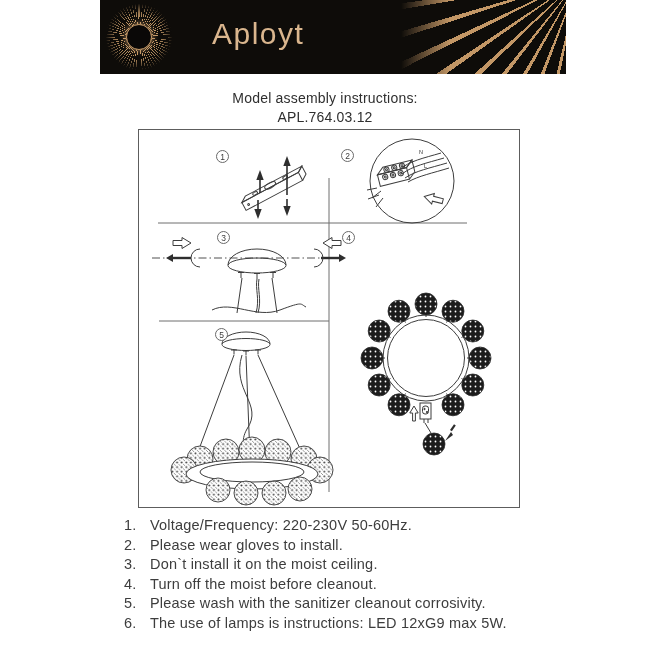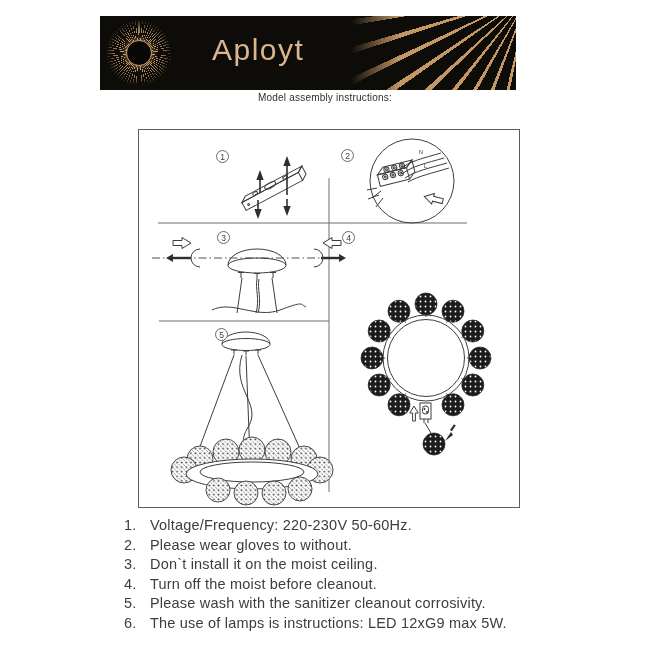--- a/index.html
+++ b/index.html
@@ -1,32 +1,32 @@
 <!DOCTYPE html>
 <html><head>
 <meta charset="utf-8">
 <style>
   html,body{margin:0;padding:0;background:#fff;}
   .page{position:relative;width:650px;height:650px;background:#ffffff;overflow:hidden;
         font-family:"Liberation Sans",sans-serif;}
   
-  .banner{position:absolute;left:100px;top:16px;width:416px;height:74px;background:#0e0c09;overflow:hidden;}
+  .banner{position:absolute;left:100px;top:0;width:466px;height:74px;background:#0e0c09;overflow:hidden;}
   .sunburst{position:absolute;left:6px;top:4px;width:66px;height:66px;border-radius:50%;
     background:
       radial-gradient(circle, rgba(14,12,9,0) 0 36%, rgba(14,12,9,.25) 52%, #0e0c09 72%),
       repeating-conic-gradient(#c59a68 0deg 1.4deg, rgba(14,12,9,0) 1.4deg 5.6deg);}
   .sunburst::after{content:"";position:absolute;left:50%;top:50%;width:24px;height:24px;margin:-13px 0 0 -13px;
     border-radius:50%;background:#0a0807;border:1.5px solid #c59a68;box-shadow:0 0 7px rgba(197,154,104,.85);}
   .brand{position:absolute;left:112px;top:17px;font-size:30px;letter-spacing:1.5px;color:#dab68e;font-weight:400;}
   .rays{position:absolute;right:0;top:0;width:165px;height:100%;
     background:repeating-conic-gradient(from 140deg at 108% -28%, #c39766 0deg 1.9deg, rgba(14,12,9,0) 1.9deg 8.6deg);
     -webkit-mask:linear-gradient(to left,#000 70%,transparent);mask:linear-gradient(to left,#000 70%,transparent);}
   
   .titleblock{position:absolute;left:0;top:89px;width:650px;text-align:center;color:#2f2f2f;
-    font-size:10px;line-height:18.5px;letter-spacing:.2px;}
+    font-size:14px;line-height:18.5px;letter-spacing:.2px;}
   
   .diagram{position:absolute;left:138px;top:129px;width:382px;height:379px;}
   .diagram svg{display:block;}
   .stepnum{position:absolute;width:13px;height:13px;border:1px solid #6a6a6a;border-radius:50%;
     font-size:8.5px;line-height:13px;text-align:center;color:#3c3c3c;background:#fff;box-sizing:border-box;}
   
   .instructions{position:absolute;left:124px;top:516px;width:430px;color:#3d3d3d;font-size:14.5px;letter-spacing:.2px;}
   .instr-row{display:flex;line-height:19.5px;}
   .instr-num{width:26px;flex:0 0 26px;}
   .instr-text{flex:1;}
@@ -37,20 +37,21 @@
 <div class="page">
 
   <div class="banner">
     <div class="sunburst"></div>
     <div class="brand">Aployt</div>
     <div class="rays"></div>
   </div>
 
   <div class="titleblock">
     <div>Model assembly instructions:</div>
+    <div>APL.764.03.12</div>
   </div>
 
   <div class="diagram">
     <svg width="382" height="379" viewBox="0 0 382 379">
       <defs>
         <pattern id="dotsDark" patternUnits="userSpaceOnUse" width="5" height="5">
           <rect width="5" height="5" fill="#1c1c1c"></rect>
           <circle cx="2.5" cy="2.5" r="0.9" fill="#ffffff"></circle>
         </pattern>
         <pattern id="dotsLight" patternUnits="userSpaceOnUse" width="4.6" height="4.6">
@@ -208,21 +209,21 @@
     <span class="stepnum" style="left:77px;top:199px;">5</span>
   </div>
 
   <div class="instructions">
     <div class="instr-row">
       <span class="instr-num">1.</span>
       <span class="instr-text">Voltage/Frequency: 220-230V 50-60Hz.</span>
     </div>
     <div class="instr-row">
       <span class="instr-num">2.</span>
-      <span class="instr-text">Please wear gloves to without.</span>
+      <span class="instr-text">Please wear gloves to install.</span>
     </div>
     <div class="instr-row">
       <span class="instr-num">3.</span>
       <span class="instr-text">Don`t install it on the moist ceiling.</span>
     </div>
     <div class="instr-row">
       <span class="instr-num">4.</span>
       <span class="instr-text">Turn off the moist before cleanout.</span>
     </div>
     <div class="instr-row">

